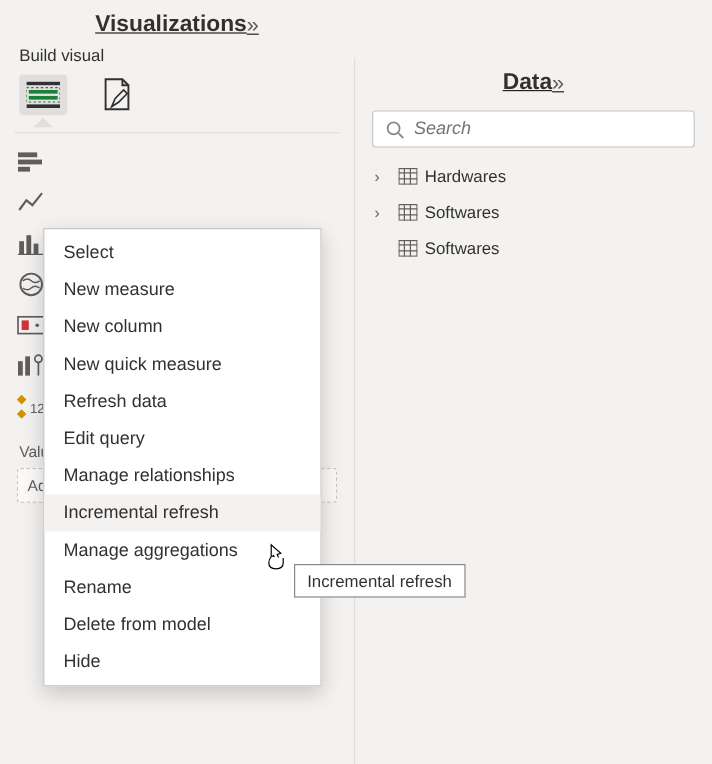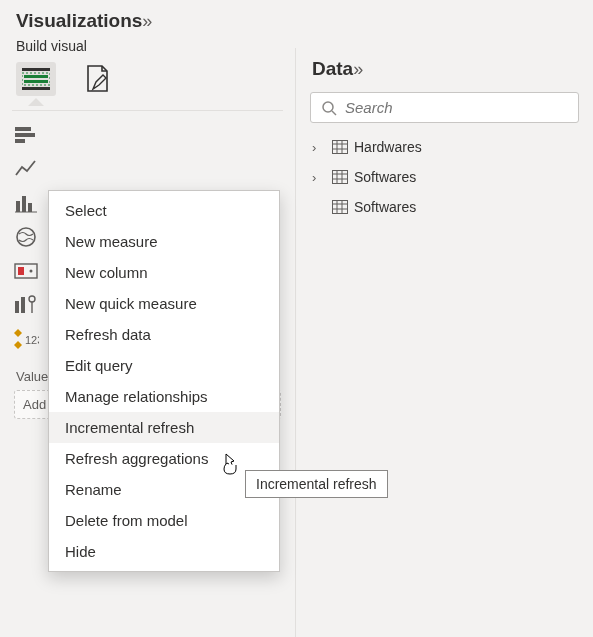--- a/index.html
+++ b/index.html
@@ -18,22 +18,23 @@
     background: #f3f2f1;
     border-left: 1px solid #e1dfdd;
     display: flex;
     flex-direction: column;
   }
   .pane.viz { width: 295px; border-left: none; }
   .pane.data { flex: 1; margin-top: 48px; }
   .pane-header {
     display: flex;
     align-items: center;
-    justify-content: flex-start;
+    justify-content: center;
     padding: 10px 16px 6px 16px;
+    text-decoration: underline;
   }
   .pane-title { font-size: 19px; font-weight: 600; color: #323130; }
   .collapse-chevron { font-size: 18px; color: #605e5c; cursor: pointer; }
   .subheader { padding: 0 16px 8px 16px; font-size: 14px; color: #323130; }
   .build-tabs { display: flex; gap: 22px; padding: 0 16px 2px 16px; align-items:center;}
   .tab-icon {
     width: 40px; height: 34px;
     display: flex; align-items: center; justify-content: center;
     border-radius: 3px; cursor: pointer;
   }
@@ -87,21 +88,21 @@
   .table-row {
     display:flex; align-items:center; gap:6px;
     padding: 6px 8px; cursor:pointer; color:#323130;
     font-size:14px;
   }
   .table-row .expand { color:#605e5c; font-size:13px; width:14px;}
   .table-row .tbl-icon { color:#605e5c; }
   
   .context-menu {
     position: absolute;
-    left: 48px; top: 190px;
+    left: 36px; top: 190px;
     width: 232px;
     background: #fff;
     border: 1px solid #c8c6c4;
     box-shadow: 0 6px 16px rgba(0,0,0,0.18);
     padding: 4px 0;
     z-index: 10;
   }
   .menu-item {
     padding: 7px 16px;
     font-size: 15px;
@@ -283,21 +284,21 @@
 
 <div class="context-menu">
   <div class="menu-item">Select</div>
   <div class="menu-item">New measure</div>
   <div class="menu-item">New column</div>
   <div class="menu-item">New quick measure</div>
   <div class="menu-item">Refresh data</div>
   <div class="menu-item">Edit query</div>
   <div class="menu-item">Manage relationships</div>
   <div class="menu-item hovered">Incremental refresh</div>
-  <div class="menu-item">Refresh aggregations</div>
+  <div class="menu-item">Manage aggregations</div>
   <div class="menu-item">Rename</div>
   <div class="menu-item">Delete from model</div>
   <div class="menu-item">Hide</div>
 </div>
 
 <div class="tooltip">Incremental refresh</div>
 
 <svg class="cursor" width="20" height="24" viewBox="0 0 20 24">
   <path d="M6 2 v10 l2 -1 l2 5 l3 -1 l-2 -5 l3 -1 z" fill="#fff" stroke="#000" stroke-width="1"></path>
   <path d="M6 12 q-2 2 -2 5 q0 5 6 5 q6 0 6 -5 v-4" fill="#fff" stroke="#000" stroke-width="1"></path>

